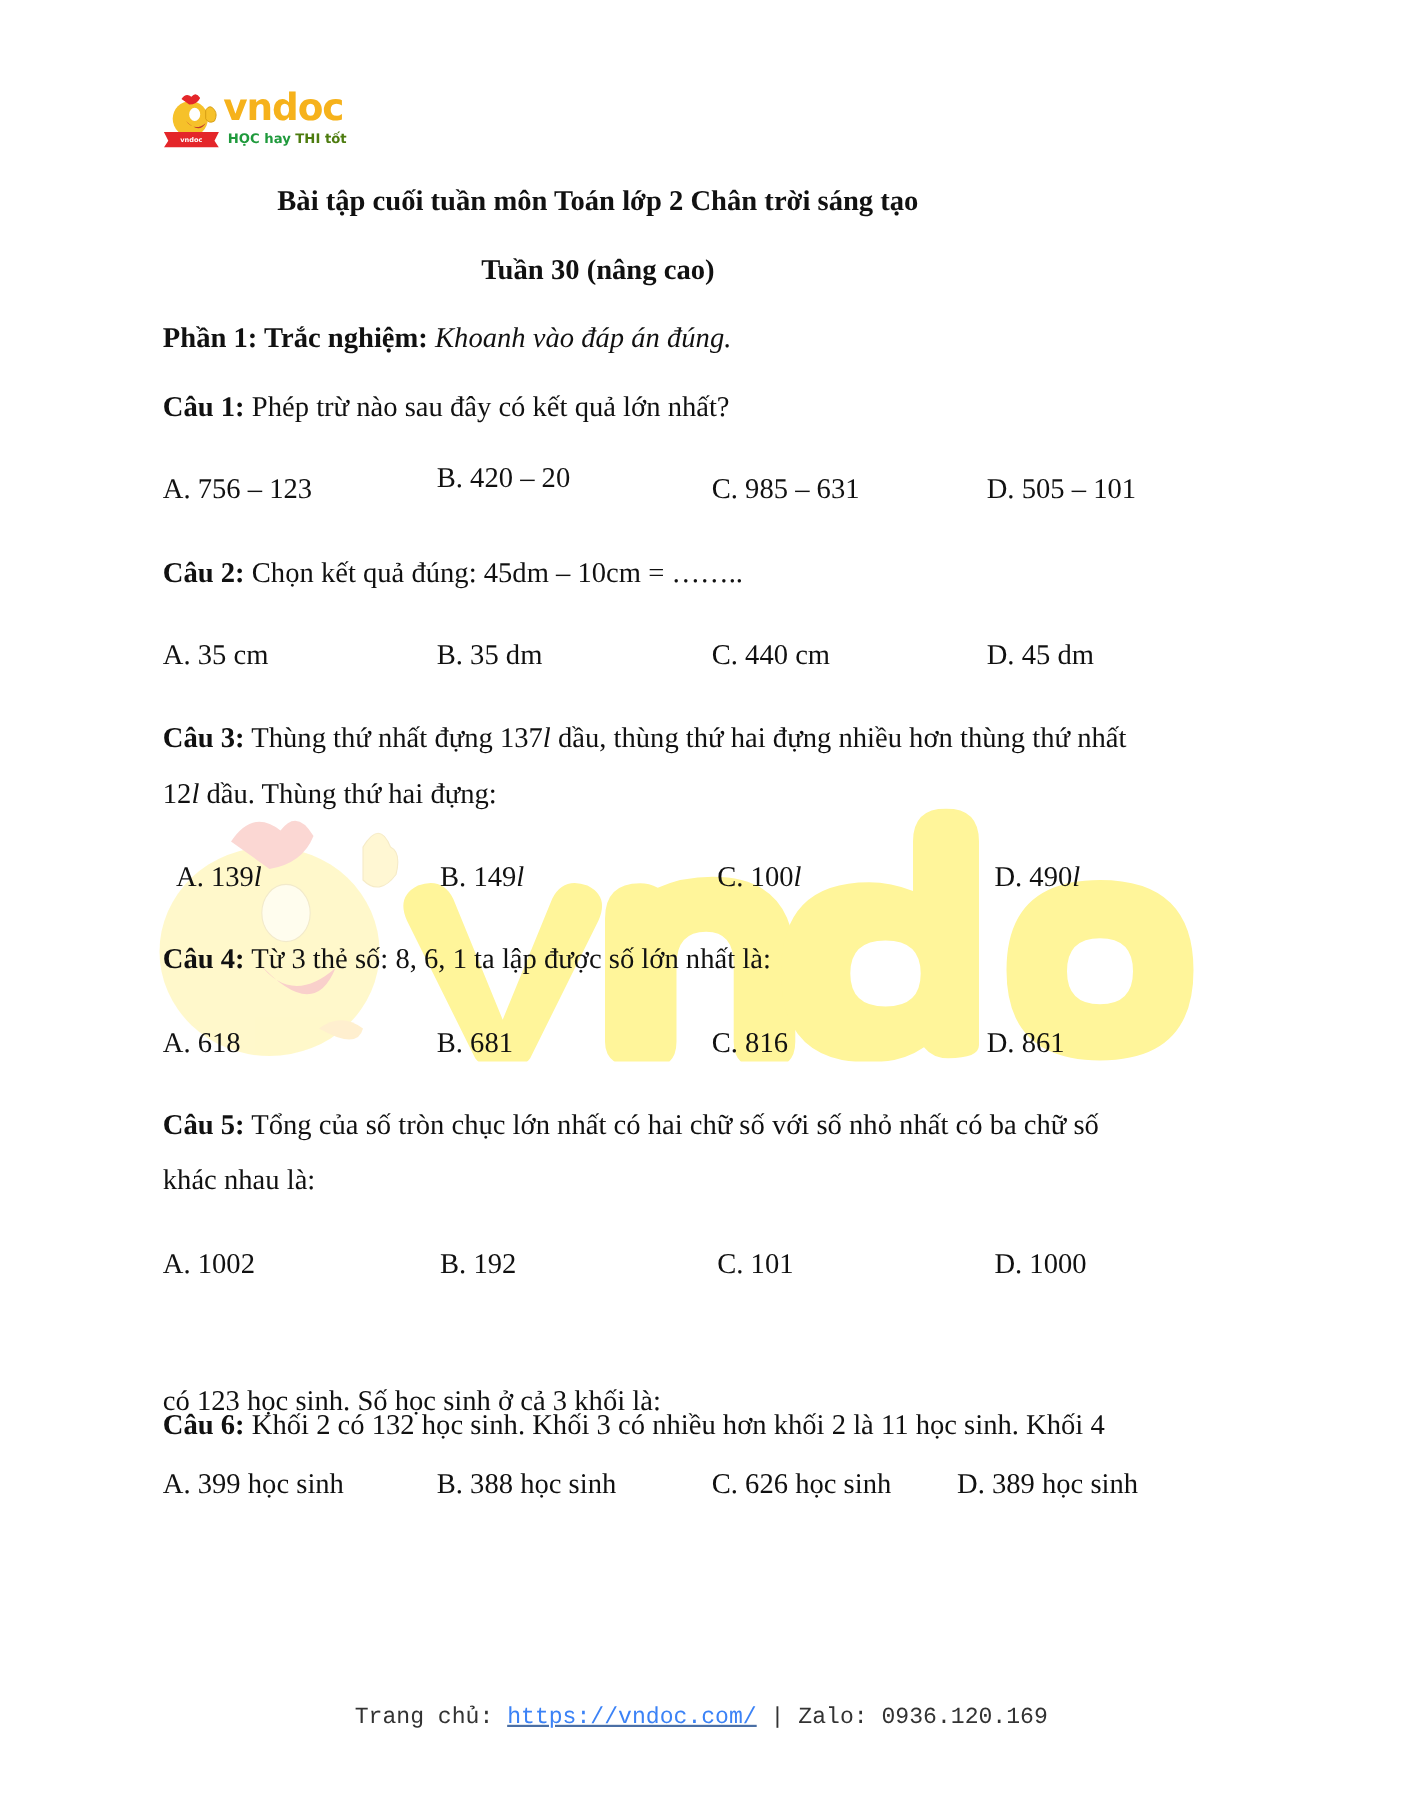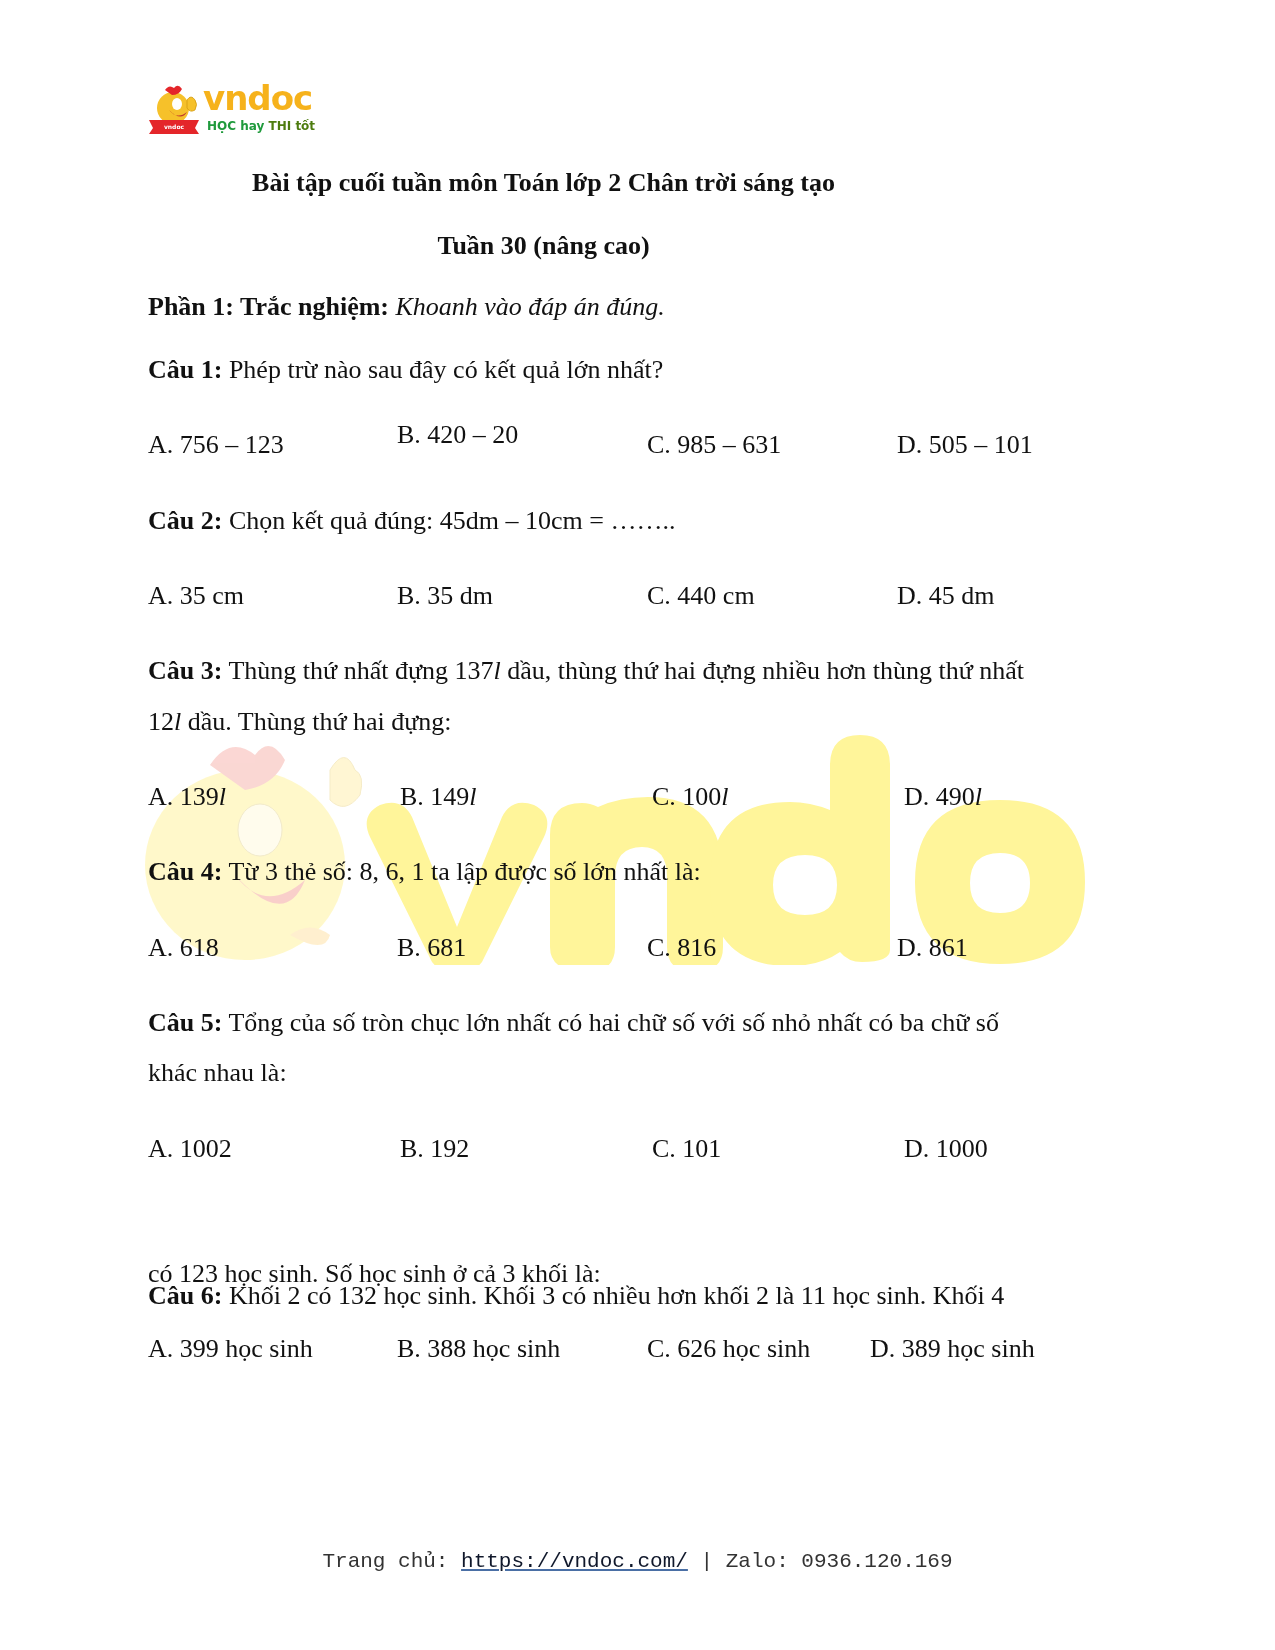--- a/index.html
+++ b/index.html
@@ -21,21 +21,21 @@
   .watermark { position:absolute; left:140px; top:735px; width:1000px; height:230px; pointer-events:none; }
 
   .title { position:absolute; left:0; width:1087px; text-align:center; font-weight:bold; font-size:26px; }
   .line { position:absolute; left:148px; font-size:26px; white-space:nowrap; }
   .b { font-weight:bold; }
   .i { font-style:italic; }
   .opt { position:absolute; font-size:26px; white-space:nowrap; }
 
   .footer { position:absolute; left:0; top:1550px; width:1275px; text-align:center;
             font-family:"Liberation Mono", "DejaVu Sans Mono", monospace; font-size:21px; color:#333; }
-  .footer a { color:#0f172a; text-decoration:underline; text-decoration-color:#4a6fa5; }
+  .footer a { color:#3b82f6; text-decoration:underline; text-decoration-color:#4a6fa5; }
 </style>
 </head>
 <body>
 
 <div class="page">
 
   <svg class="watermark" viewBox="0 0 1000 230">
 
     <g opacity="0.55">
       <ellipse cx="105" cy="130" rx="100" ry="95" fill="#fff3a0"></ellipse>
@@ -98,21 +98,21 @@
   <div class="opt" style="left:647px; top:581px;">C. 440 cm</div>
   <div class="opt" style="left:897px; top:581px;">D. 45 dm</div>
 
   <div class="line" style="top:656px;">
     <span class="b">Câu 3:</span>
     <span>Thùng thứ nhất đựng 137</span><span class="i">l</span><span> dầu, thùng thứ hai đựng nhiều hơn thùng thứ nhất</span>
   </div>
   <div class="line" style="top:707px;">
     <span>12</span><span class="i">l</span><span> dầu. Thùng thứ hai đựng:</span>
   </div>
-  <div class="opt" style="left:148px; top:782px;"><span>A. 139</span><span class="i">l</span></div>
+  <div class="opt" style="left:160px; top:782px;"><span>A. 139</span><span class="i">l</span></div>
   <div class="opt" style="left:400px; top:782px;"><span>B. 149</span><span class="i">l</span></div>
   <div class="opt" style="left:652px; top:782px;"><span>C. 100</span><span class="i">l</span></div>
   <div class="opt" style="left:904px; top:782px;"><span>D. 490</span><span class="i">l</span></div>
 
   <div class="line" style="top:857px;">
     <span class="b">Câu 4:</span>
     <span>Từ 3 thẻ số: 8, 6, 1 ta lập được số lớn nhất là:</span>
   </div>
   <div class="opt" style="left:148px; top:933px;">A. 618</div>
   <div class="opt" style="left:397px; top:933px;">B. 681</div>

